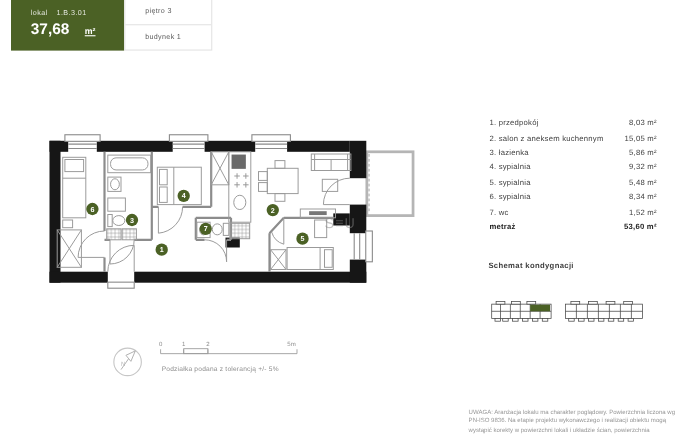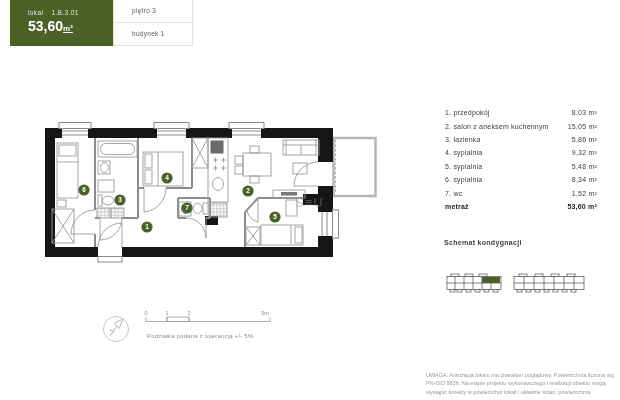--- a/index.html
+++ b/index.html
@@ -13,21 +13,21 @@
 
   
   .green-box{
     position:absolute;left:10px;top:0;width:103px;height:46px;
     background:var(--accent);color:#fff;box-sizing:border-box;
     padding:9px 0 0 18px;
   }
   .lokal-line{font-size:6.5px;letter-spacing:.4px;opacity:.85;}
   .lokal-line .id{margin-left:8px;opacity:1;}
   .area-line{margin-top:3px;font-weight:bold;font-size:14px;line-height:14px;}
-  .area-line .unit{font-size:8px;font-weight:bold;margin-left:0;text-decoration:underline;}
+  .area-line .unit{font-size:8px;font-weight:bold;margin-left:14px;text-decoration:underline;}
   .info-cells{
     position:absolute;left:113px;top:-1px;width:80px;height:47px;
     border:1px solid #e3e3e3;box-sizing:border-box;background:#fff;
   }
   .info-cells .cell{
     height:50%;box-sizing:border-box;display:flex;align-items:center;
     padding-left:18px;font-size:6.5px;color:#5a5a5a;letter-spacing:.3px;
   }
   .info-cells .cell:first-child{border-bottom:1px solid #e3e3e3;}
 
@@ -55,21 +55,21 @@
   #disclaimer{position:absolute;left:426px;top:371px;width:193px;font-size:5.5px;line-height:1.5;color:#979797;}
 </style>
 </head>
 <body>
 
 <div class="green-box">
   <div class="lokal-line">
     <span>lokal</span><span class="id">1.B.3.01</span>
   </div>
   <div class="area-line">
-    <span>53,60</span><span class="unit">m²</span>
+    <span>37,68</span><span class="unit">m²</span>
   </div>
 </div>
 <div class="info-cells">
   <div class="cell">piętro 3</div>
   <div class="cell">budynek 1</div>
 </div>
 
 <svg id="plan" width="345" height="155" viewBox="0 0 345 155">
   <defs>
     <pattern id="hatch" width="3.4" height="3.4" patternUnits="userSpaceOnUse">

